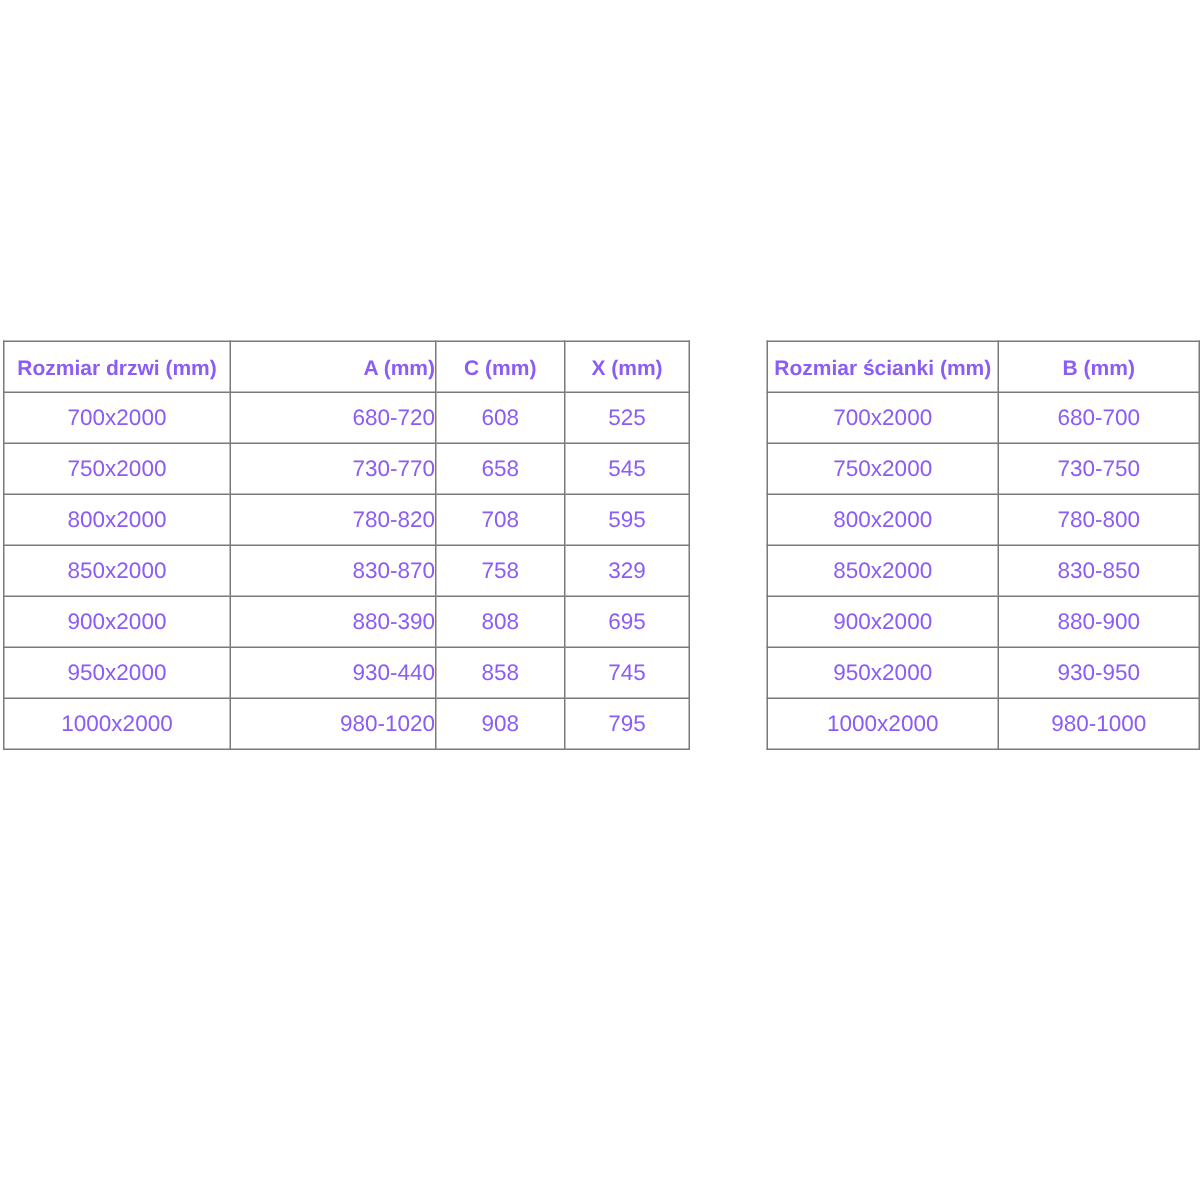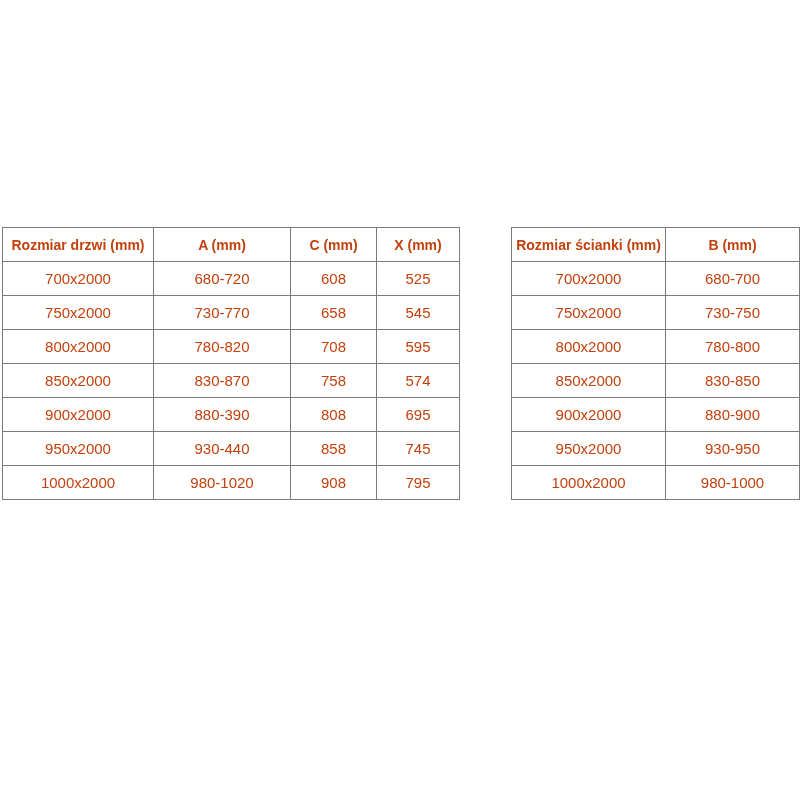--- a/index.html
+++ b/index.html
@@ -25,42 +25,42 @@
     table-layout: fixed;
     position: absolute;
     background: #ffffff;
   }
   table.size-table th,
   table.size-table td {
     border: 1px solid #7a7a7a;
     text-align: center;
     vertical-align: middle;
     padding: 0;
-    color: #c2410c;
+    color: #8b5cf6;
     overflow: hidden;
     white-space: nowrap;
   }
   table.size-table th {
     font-size: 14px;
     font-weight: bold;
     height: 33px;
   }
   table.size-table td {
     font-size: 15px;
     font-weight: normal;
     height: 33px;
   }
   
   #door-table {
     left: 2px;
     top: 227px;
     width: 453px;
   }
   #door-table th:nth-child(1), #door-table td:nth-child(1) { width: 150px; }
-  #door-table th:nth-child(2), #door-table td:nth-child(2) { width: 136px; }
+  #door-table th:nth-child(2), #door-table td:nth-child(2) { width: 136px; text-align: right; }
   #door-table th:nth-child(3), #door-table td:nth-child(3) { width: 85px; }
   #door-table th:nth-child(4), #door-table td:nth-child(4) { width: 82px; }
   
   #wall-table {
     left: 511px;
     top: 227px;
     width: 286px;
   }
   #wall-table th:nth-child(1), #wall-table td:nth-child(1) { width: 153px; }
   #wall-table th:nth-child(2), #wall-table td:nth-child(2) { width: 133px; }
@@ -94,21 +94,21 @@
         <tr>
           <td>800x2000</td>
           <td>780-820</td>
           <td>708</td>
           <td>595</td>
         </tr>
         <tr>
           <td>850x2000</td>
           <td>830-870</td>
           <td>758</td>
-          <td>574</td>
+          <td>329</td>
         </tr>
         <tr>
           <td>900x2000</td>
           <td>880-390</td>
           <td>808</td>
           <td>695</td>
         </tr>
         <tr>
           <td>950x2000</td>
           <td>930-440</td>

